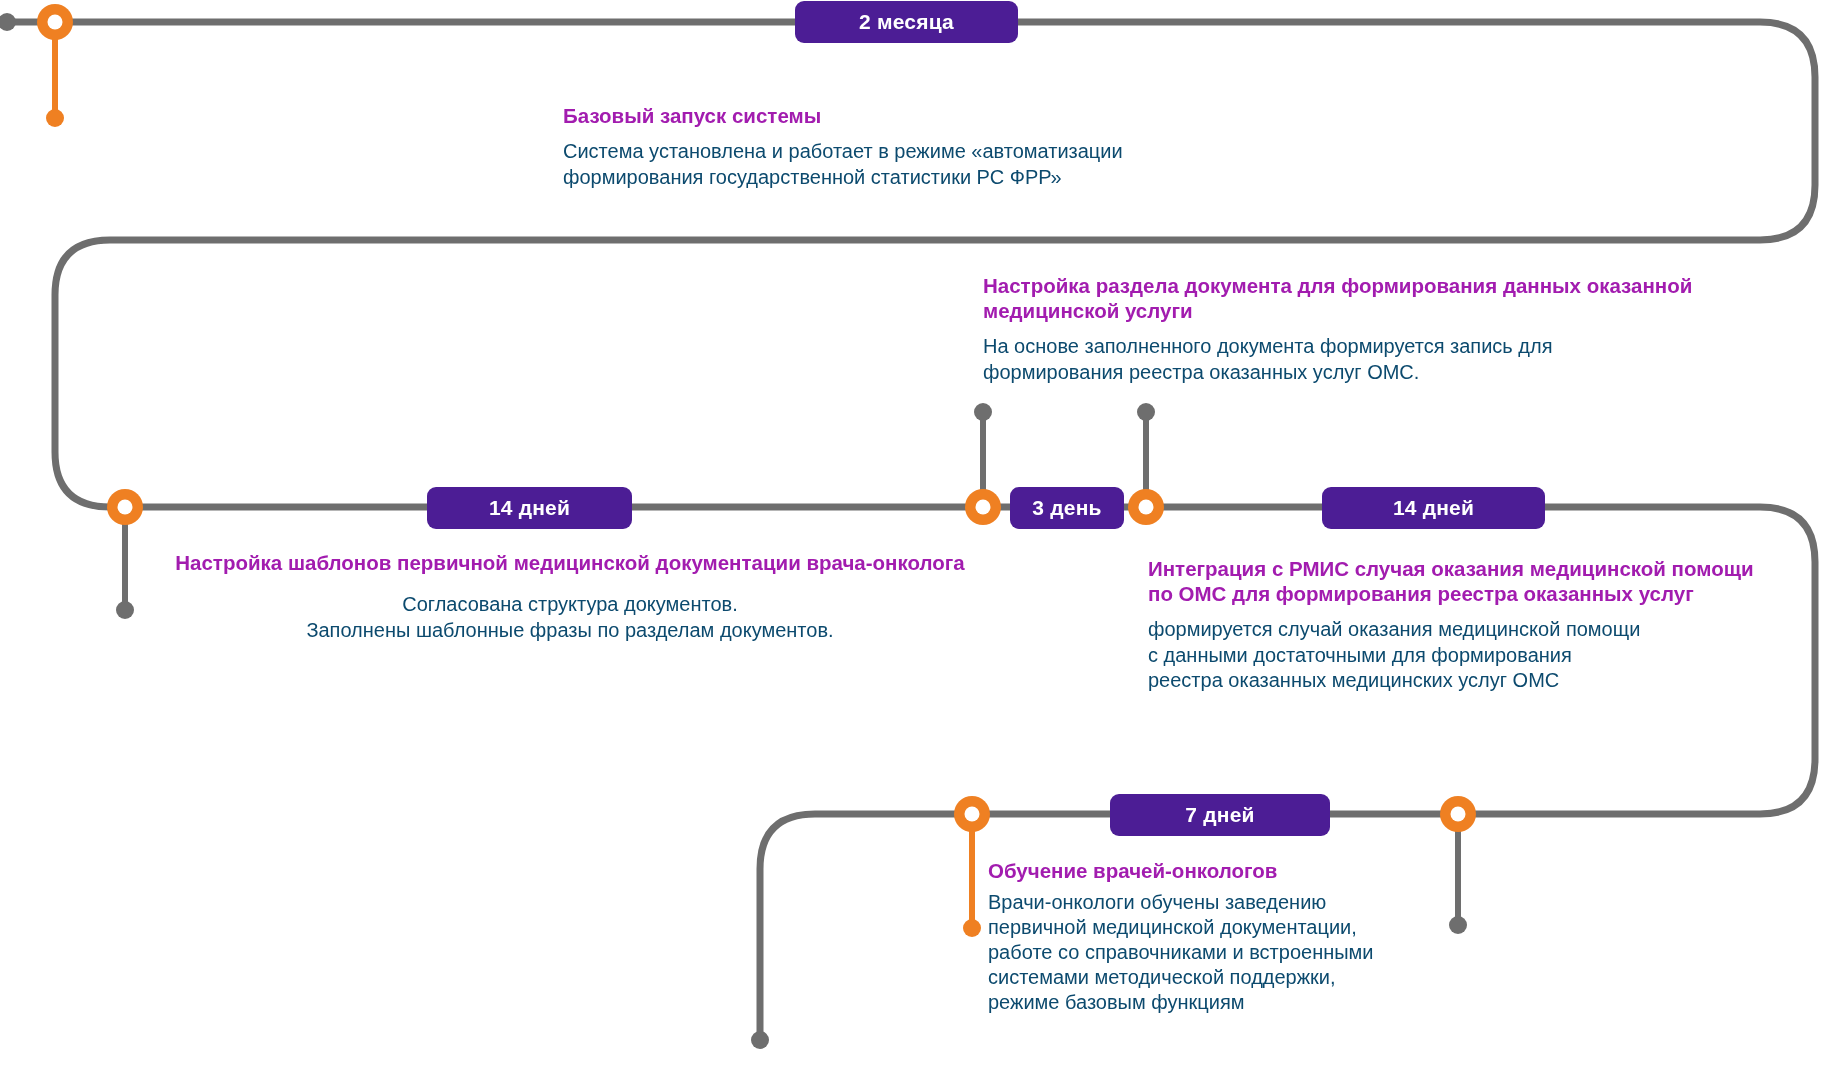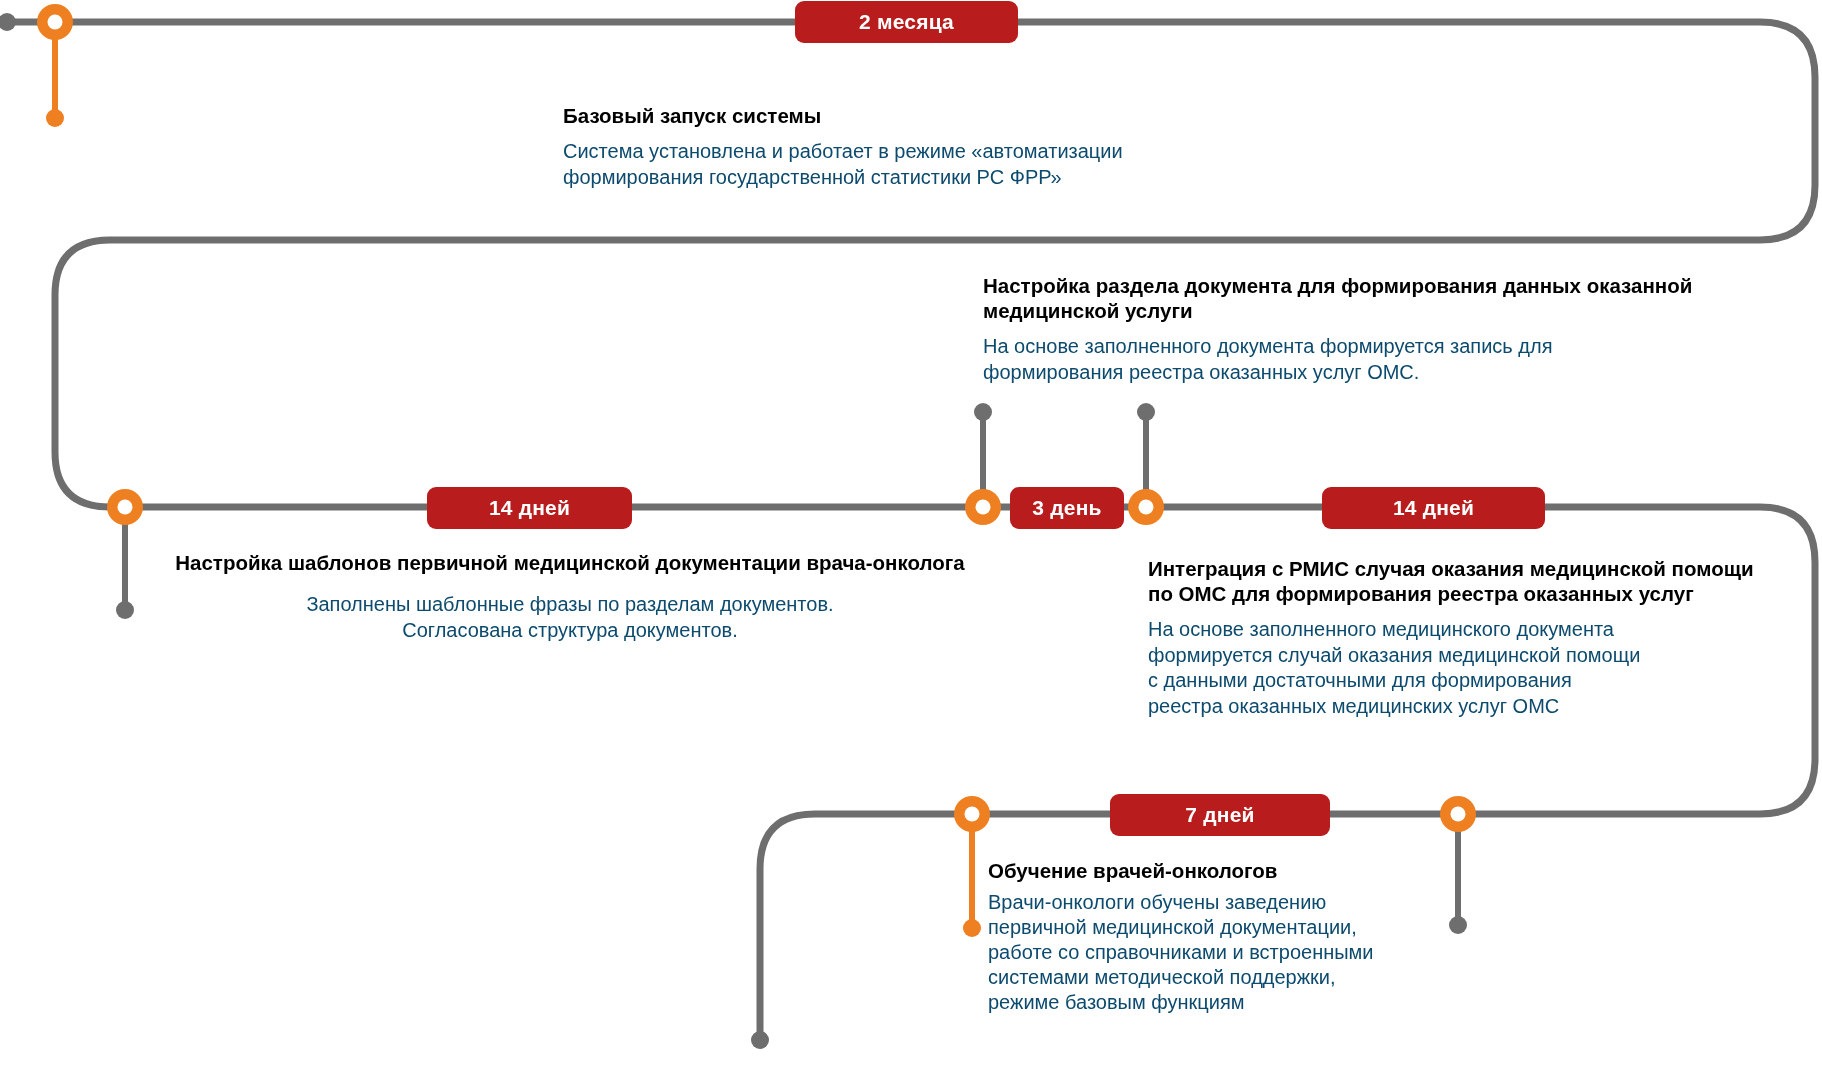--- a/index.html
+++ b/index.html
@@ -5,39 +5,39 @@
   html,body{margin:0;padding:0;background:#ffffff;}
   body{
     width:1822px;height:1069px;position:relative;overflow:hidden;
     font-family:"Liberation Sans","DejaVu Sans",sans-serif;
     color:#231f20;
   }
   #track{position:absolute;left:0;top:0;width:1822px;height:1069px;}
 
   .badge{
     position:absolute;
-    background:#b91c1c;
+    background:#4c1d95;
     color:#ffffff;
     font-weight:bold;
     font-size:21px;
     border-radius:9px;
     display:flex;align-items:center;justify-content:center;
     letter-spacing:.2px;
     white-space:nowrap;
     box-sizing:border-box;
     z-index:6;
   }
 
   .block{position:absolute;z-index:5;}
   .block .title{
     font-weight:bold;
     font-size:20.5px;
     line-height:25px;
     margin:0 0 11px 0;
-    color:#000000;
+    color:#a21caf;
   }
   .block .body{
     font-weight:normal;
     font-size:20px;
     line-height:25.5px;
     margin:0;
     color:#0c4a6e;
   }
   .block .body .ln{display:block;}
 </style>
@@ -153,33 +153,32 @@
     <span class="ln">формирования реестра оказанных услуг ОМС.</span>
   </p>
 </div>
 
 <div class="block" style="left:165px;top:550px;width:810px;text-align:center;">
   <p class="title" style="margin-bottom:17px;">
     <span class="ln">Настройка шаблонов первичной медицинской документации</span>
     <span class="ln">врача-онколога</span>
   </p>
   <p class="body">
+    <span class="ln">Согласована структура документов.</span>
     <span class="ln">Заполнены шаблонные фразы по разделам документов.</span>
-    <span class="ln">Согласована структура документов.</span>
   </p>
 </div>
 
 <div class="block" style="left:1148px;top:556px;width:630px;">
   <p class="title">
     <span class="ln">Интеграция с РМИС случая оказания</span>
     <span class="ln">медицинской помощи по ОМС для</span>
     <span class="ln">формирования реестра оказанных услуг</span>
   </p>
   <p class="body">
-    <span class="ln">На основе заполненного медицинского документа</span>
     <span class="ln">формируется случай оказания медицинской помощи</span>
     <span class="ln">с данными достаточными для формирования</span>
     <span class="ln">реестра оказанных медицинских услуг ОМС</span>
   </p>
 </div>
 
 <div class="block" style="left:988px;top:858px;width:520px;">
   <p class="title" style="margin-bottom:7px;">Обучение врачей-онкологов</p>
   <p class="body" style="line-height:25px;">
     <span class="ln">Врачи-онкологи обучены заведению</span>

